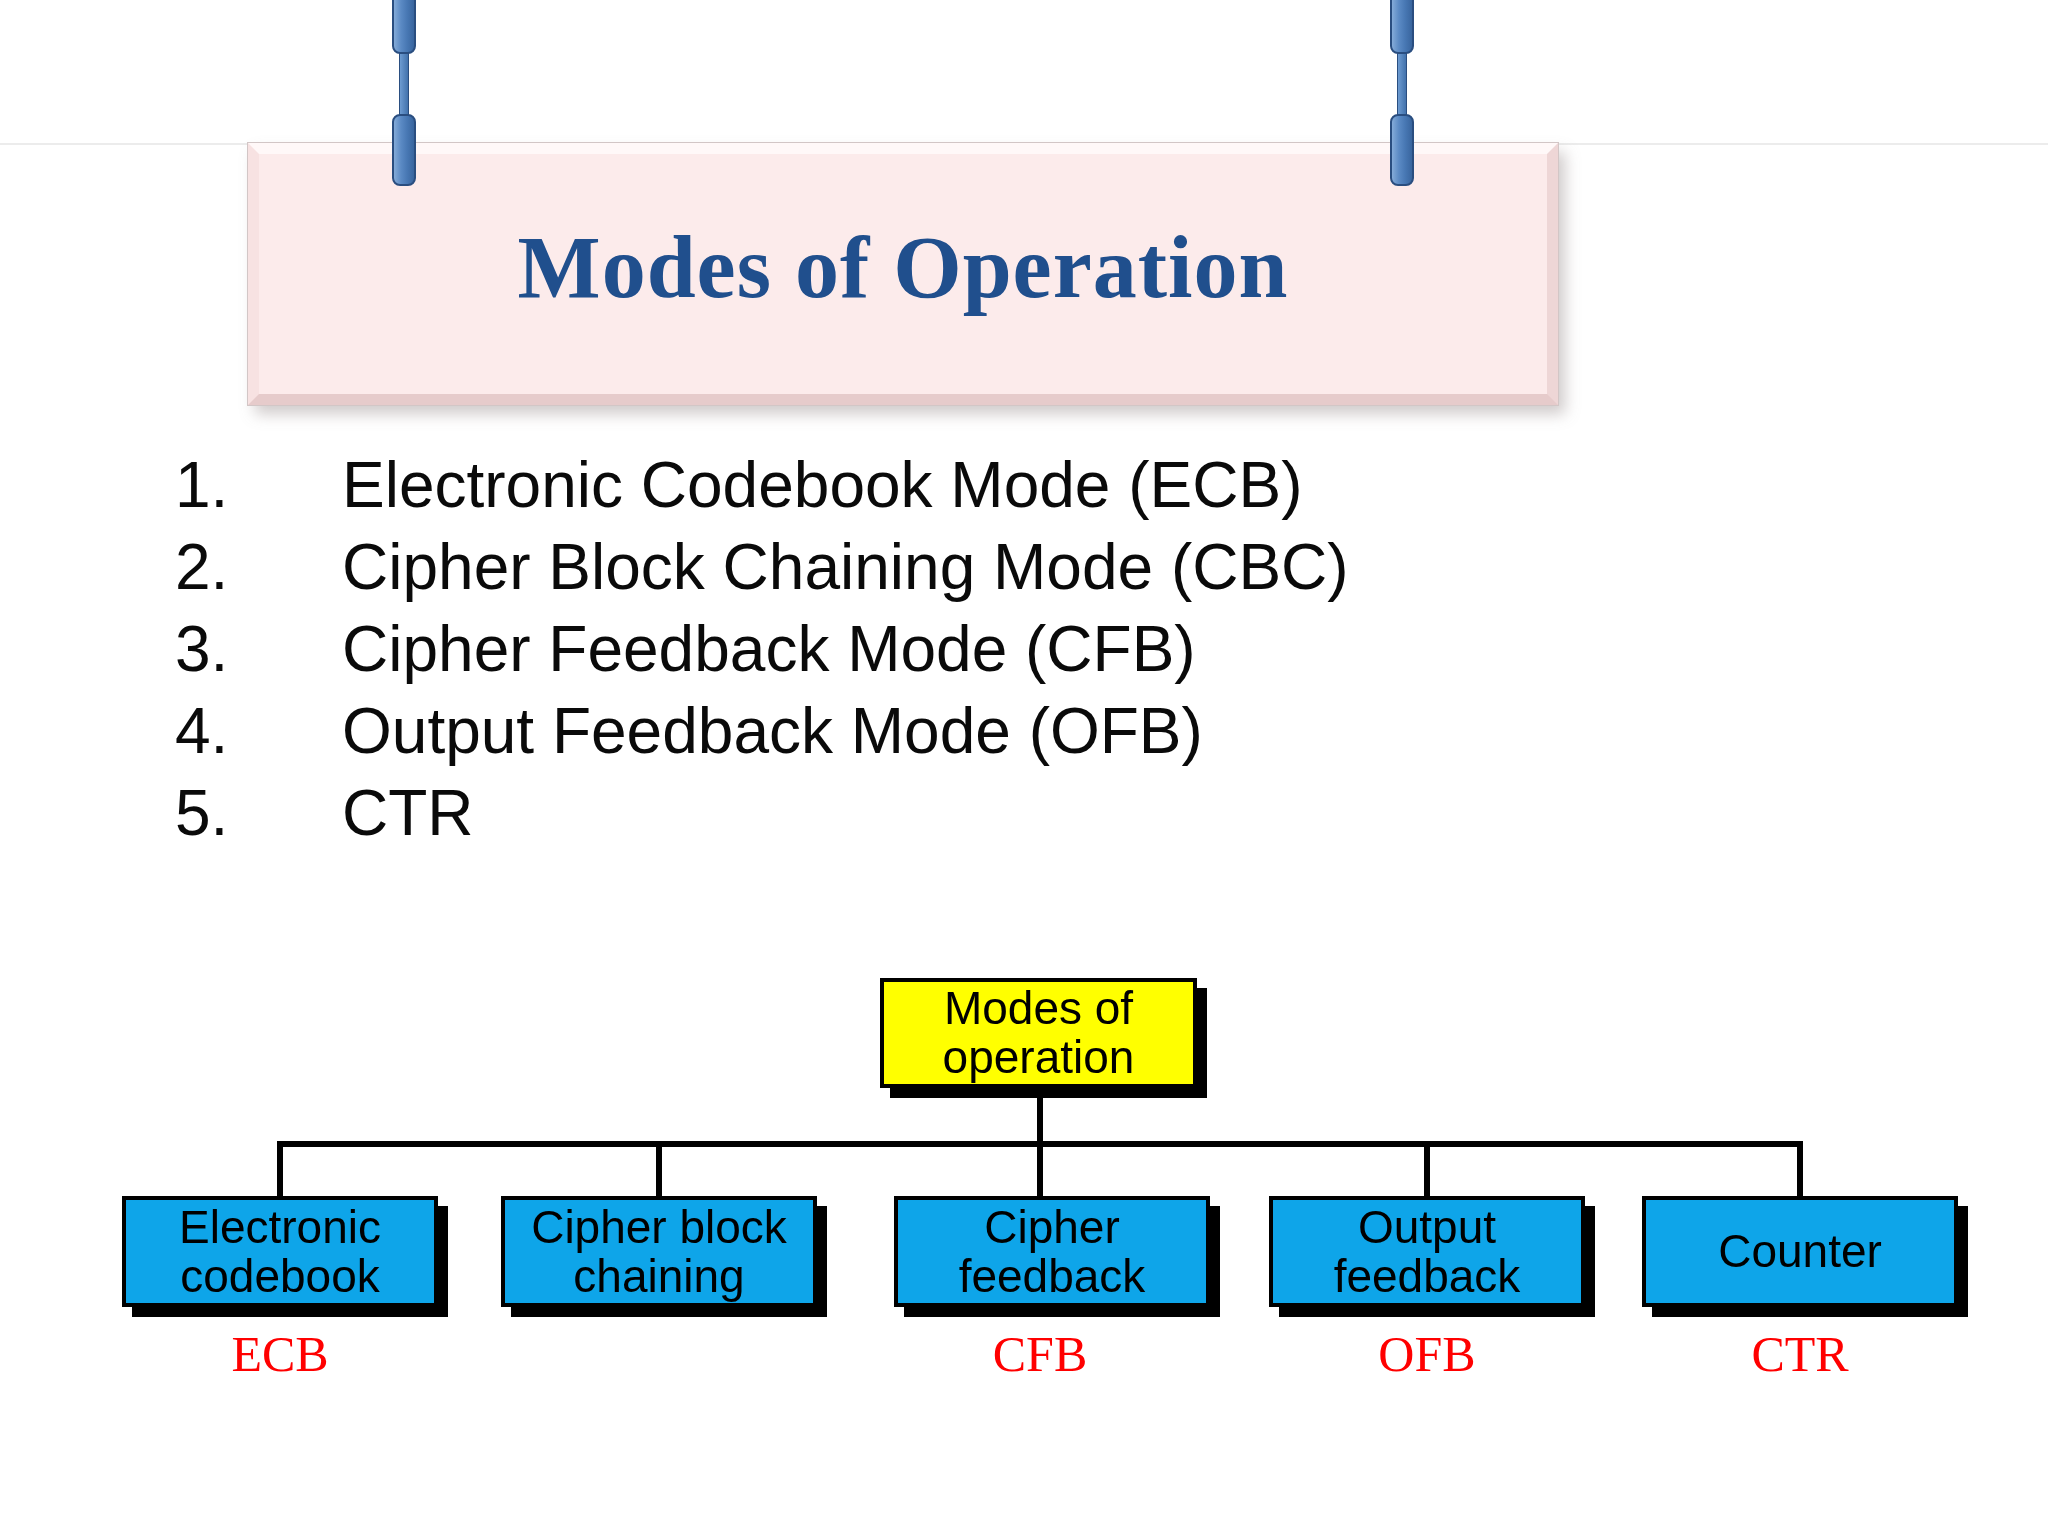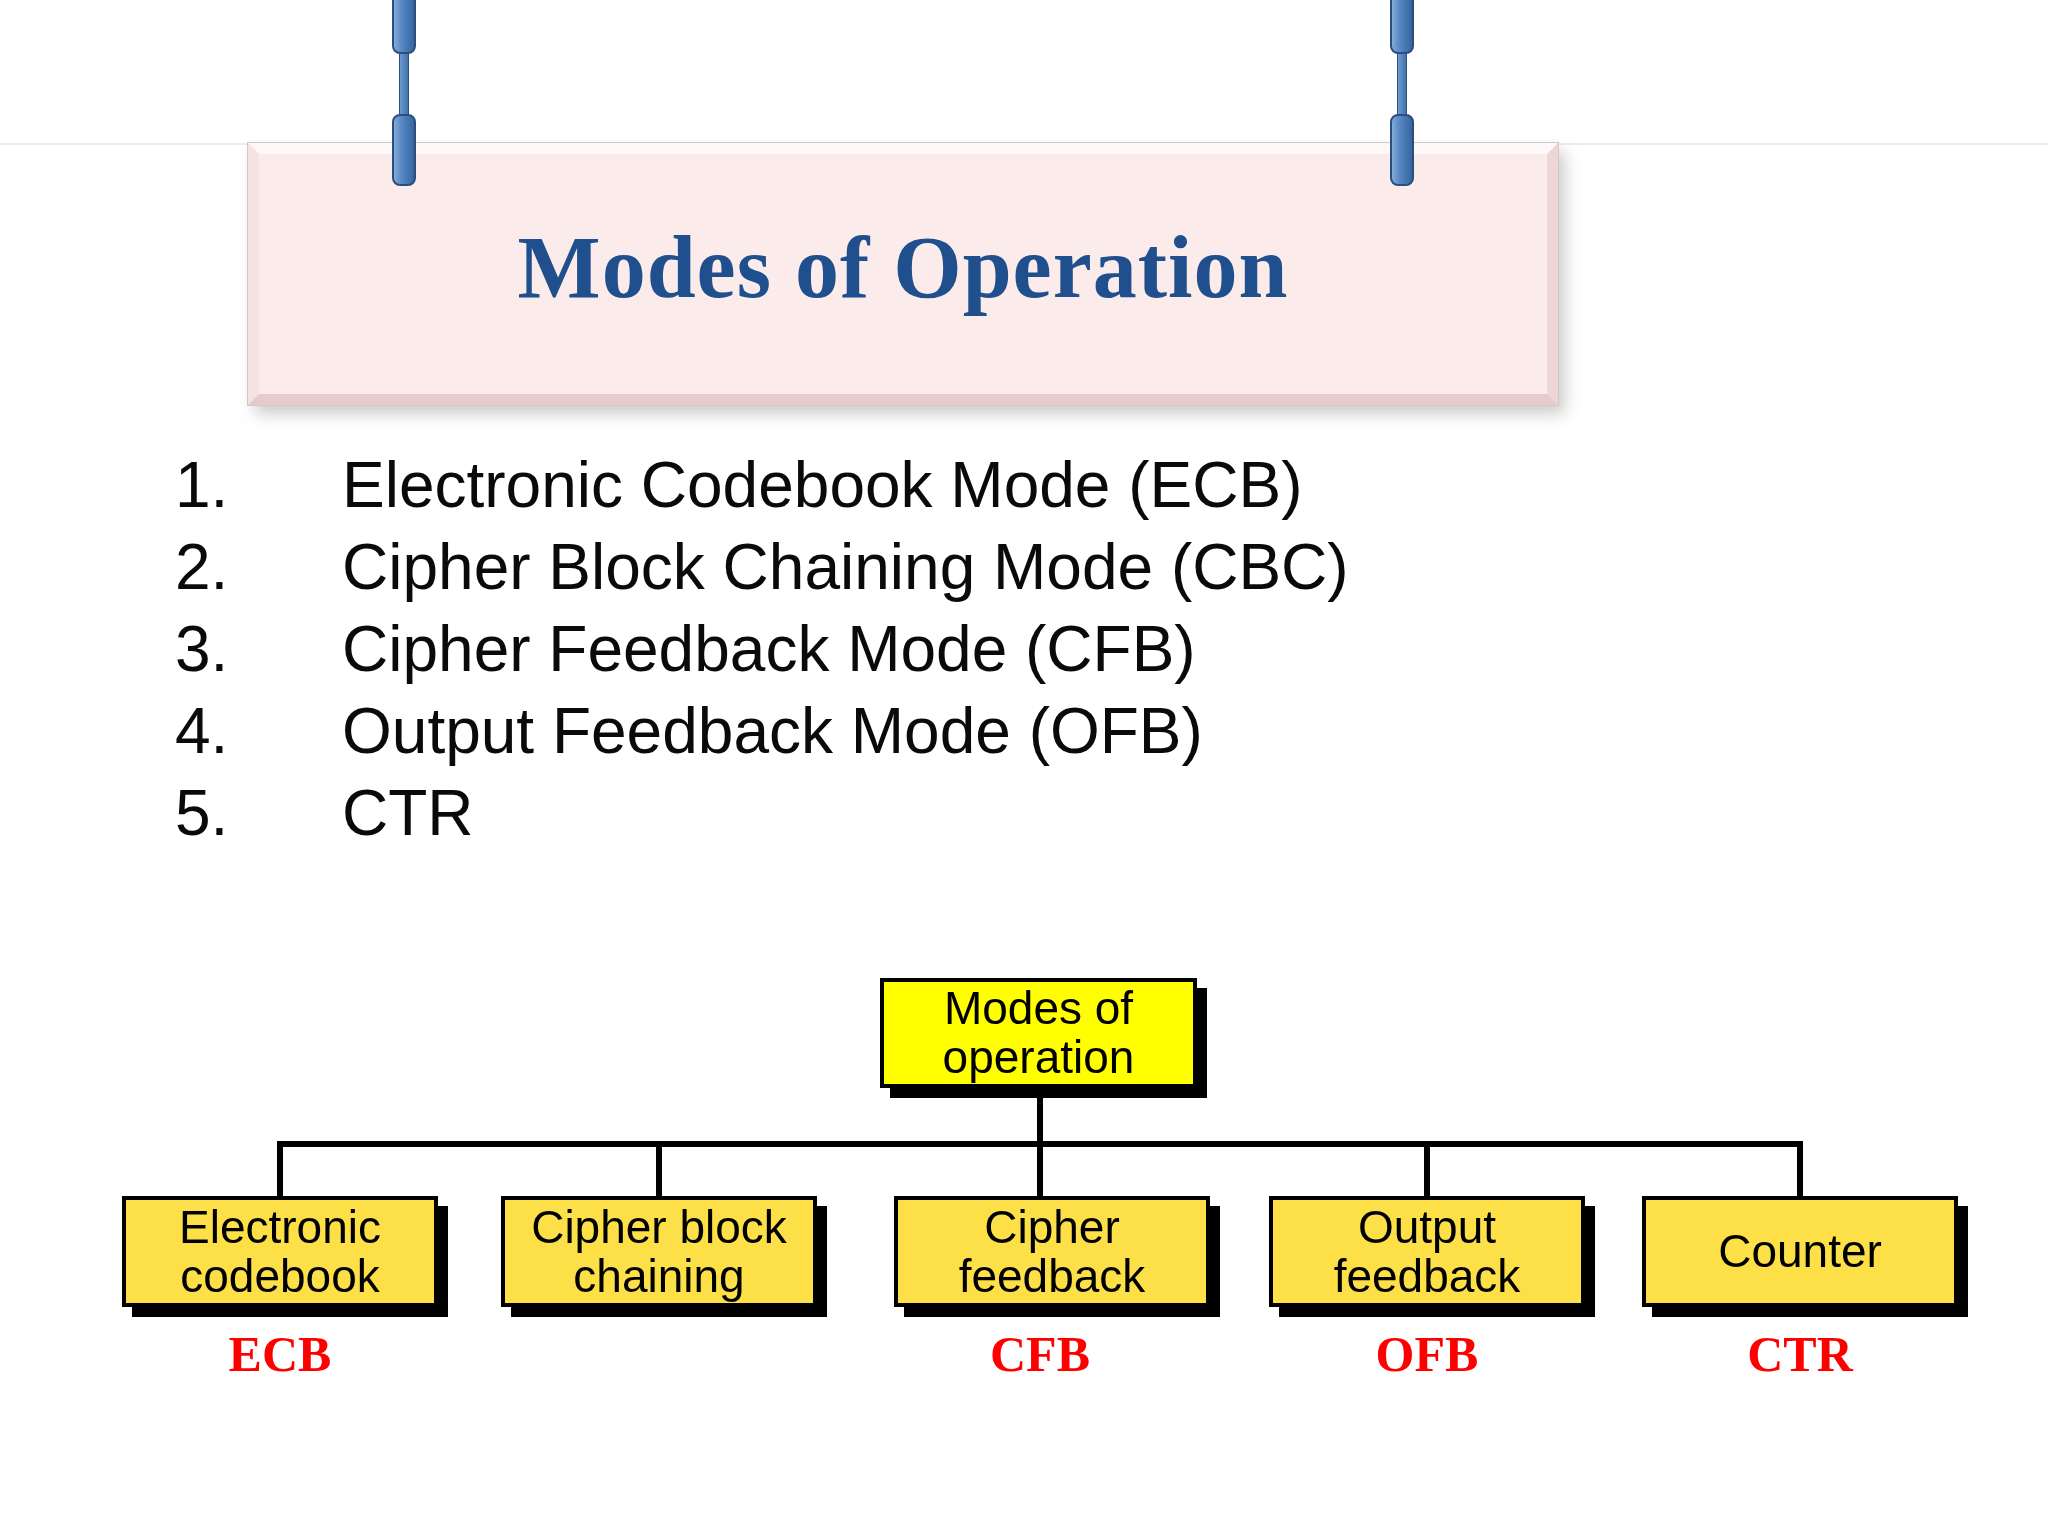--- a/index.html
+++ b/index.html
@@ -64,30 +64,30 @@
     position:absolute; box-sizing:border-box; border:4px solid #000;
     box-shadow:10px 10px 0 #000;
     display:flex; flex-direction:column; align-items:center; justify-content:center;
     font-family:Liberation Sans, sans-serif; color:#000; text-align:center;
   }
   .root-node {
     left:880px; top:978px; width:317px; height:110px; background:#ffff00;
     font-size:46px; line-height:49px;
   }
   .child-node {
-    top:1196px; width:316px; height:111px; background:#fde047;
+    top:1196px; width:316px; height:111px; background:#0ea5e9;
     font-size:46px; line-height:49px;
   }
   .cn-0 { left:122px; } .cn-1 { left:501px; } .cn-2 { left:894px; }
   .cn-3 { left:1269px; } .cn-4 { left:1642px; }
   .node-line { display:block; }
 
   .abbr {
     position:absolute; top:1328px; width:316px; height:52px; line-height:52px;
-    text-align:center; font-family:"Liberation Serif", serif; font-weight:bold;
+    text-align:center; font-family:"Liberation Serif", serif; font-weight:normal;
     font-size:50px; color:#ff0000;
   }
   .ab-0 { left:122px; } .ab-1 { left:501px; } .ab-2 { left:882px; }
   .ab-3 { left:1269px; } .ab-4 { left:1642px; }
 </style>
 </head>
 <body>
 
 <div class="slide">
 

